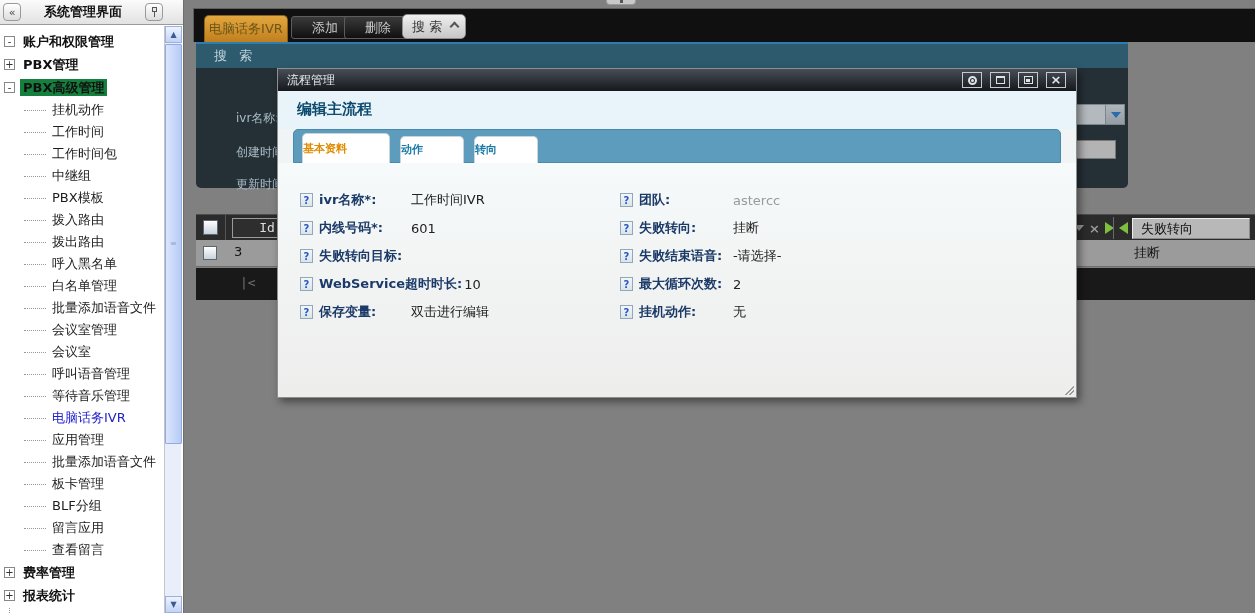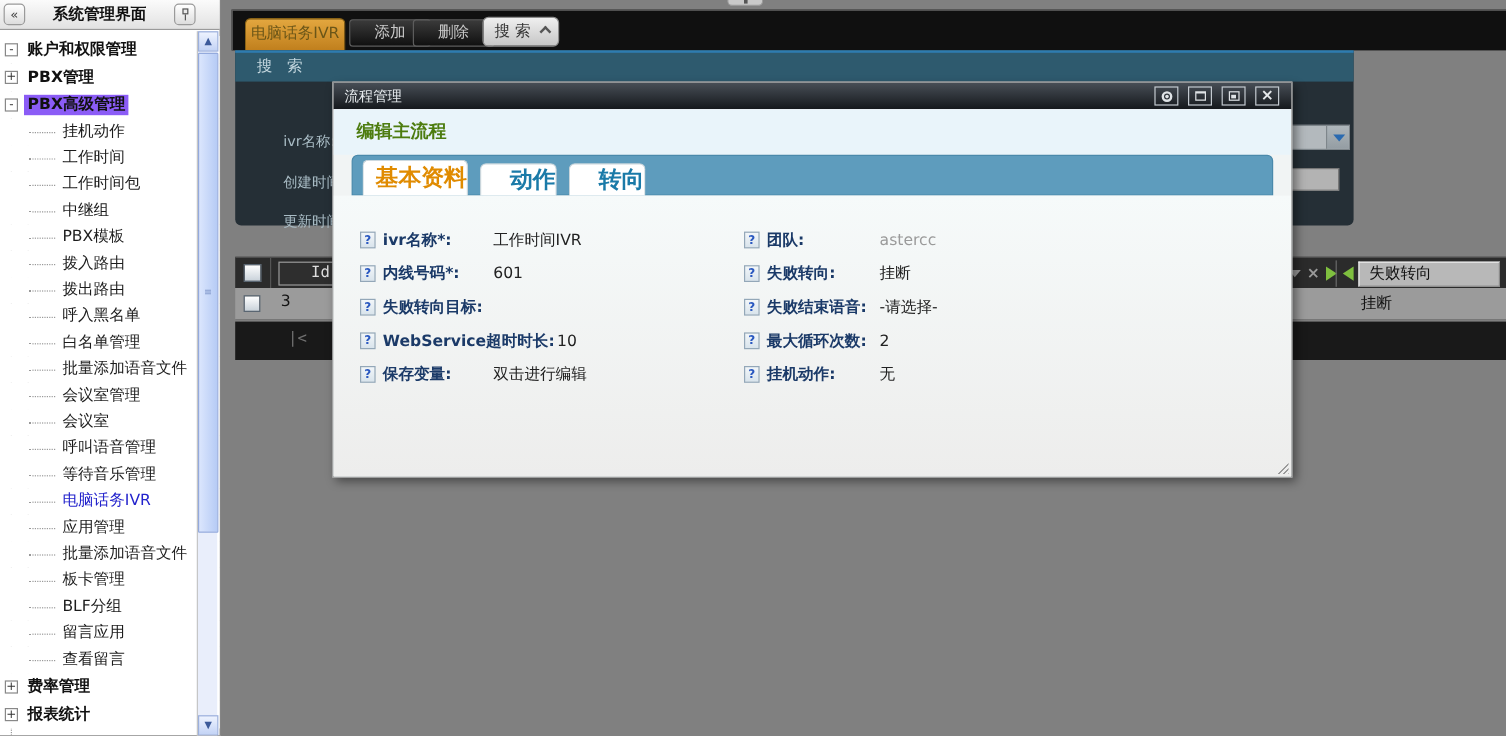--- a/index.html
+++ b/index.html
@@ -16,21 +16,21 @@
   .sb-btn.right { margin-right:20px; }
   .pin { position:relative; width:8px; height:10px; }
   .pin .head { position:absolute; left:2px; top:0; width:5px; height:5px; border:1px solid #555; background:#e8e8e8; }
   .pin .stem { position:absolute; left:4px; top:5px; width:1px; height:5px; background:#555; }
   .tree { position:relative; padding-top:5px; }
   .spine-top { position:absolute; left:9px; top:6px; height:594px; border-left:1px dotted #999; }
   .spine-child { position:absolute; left:23px; top:90px; height:462px; border-left:1px dotted #999; }
   .node { position:relative; height:23px; line-height:23px; padding-left:20px; font-weight:bold; color:#111; white-space:nowrap; background:#fff; z-index:1; }
   .node .toggle { position:absolute; left:4px; top:6px; width:11px; height:11px; border:1px solid #888; background:#fff; font-size:10px; line-height:9px; text-align:center; color:#333; font-weight:normal; cursor:pointer; z-index:2; }
   .node .lbl { padding:1px 3px; cursor:pointer; }
-  .node.selected .lbl { background:#8b5cf6; }
+  .node.selected .lbl { background:#15803d; }
   .leaf { position:relative; height:22px; line-height:22px; padding-left:52px; color:#1c1c1c; white-space:nowrap; background:#fff; z-index:1; cursor:pointer; }
   .leaf::before { content:""; position:absolute; left:24px; top:11px; width:22px; border-top:1px dotted #999; }
   .leaf.active { color:#2222cc; }
   
   .sb-scroll { position:absolute; right:2px; top:26px; bottom:0; width:17px; background:#e9eefb; border-left:1px solid #c6c6c6; z-index:3; }
   .sb-scroll .up,.sb-scroll .down { position:absolute; left:0; width:17px; height:17px; background:linear-gradient(#eef3ff,#c3d3f5); border:1px solid #9cb0dd; color:#3c5a9a; font-size:8px; text-align:center; line-height:15px; cursor:pointer; }
   .sb-scroll .up { top:0; }
   .sb-scroll .down { bottom:0; }
   .sb-scroll .thumb { position:absolute; left:0; top:18px; width:17px; height:400px; background:linear-gradient(90deg,#dbe6fd,#b6cbf5); border:1px solid #94aadd; border-radius:1px; cursor:pointer; }
   .sb-scroll .grip { position:absolute; left:4px; top:50%; margin-top:-4px; font-size:8px; color:#8aa0d0; line-height:8px; }
@@ -84,23 +84,23 @@
   .dlg-tools { position:absolute; right:10px; top:3px; display:flex; gap:8px; }
   .tool { width:20px; height:16px; border:1px solid #c4cad0; display:flex; align-items:center; justify-content:center; cursor:pointer; background:transparent; }
   .ic-collapse { width:9px; height:9px; border:2px solid #dfe3e6; border-radius:50%; position:relative; }
   .ic-collapse::after { content:""; position:absolute; left:1px; top:1px; width:3px; height:3px; background:#dfe3e6; border-radius:50%; }
   .ic-max { width:9px; height:8px; border:1px solid #dfe3e6; border-top-width:2px; }
   .ic-min { width:9px; height:8px; border:1px solid #dfe3e6; position:relative; }
   .ic-min::after { content:""; position:absolute; left:1px; top:2px; width:4px; height:3px; background:#dfe3e6; }
   .ic-close { color:#e6e9eb; font-size:13px; font-weight:bold; line-height:12px; }
   .dlg-body { position:absolute; left:0; top:22px; right:0; bottom:0; background:#f1f4f4; overflow:hidden; }
   .dlg-headstrip { position:absolute; left:0; top:0; right:0; height:38px; background:#e9f4fa; }
-  .dlg-heading { position:absolute; left:19px; top:9px; font-size:15px; font-weight:bold; color:#4d7c0f; }
+  .dlg-heading { position:absolute; left:19px; top:9px; font-size:15px; font-weight:bold; color:#0c4a6e; }
   .tabstrip { position:absolute; left:15px; top:38px; right:15px; height:34px; background:#5e9cbd; border:1px solid #4a89ab; border-radius:5px 5px 0 0; }
-  .tab { position:absolute; background:#ffffff; border:1px solid #c9d5db; border-bottom:none; border-radius:5px 5px 0 0; font-weight:bold; font-size:19px; text-align:right; cursor:pointer; }
+  .tab { position:absolute; background:#ffffff; border:1px solid #c9d5db; border-bottom:none; border-radius:5px 5px 0 0; font-weight:bold; font-size:11px; text-align:left; cursor:pointer; }
   .tab.active { left:8px; top:3px; width:88px; height:30px; line-height:29px; color:#e08b00; }
   .tab.t2 { left:106px; top:6px; width:64px; height:27px; line-height:26px; color:#1a7aa8; }
   .tab.t3 { left:180px; top:6px; width:64px; height:27px; line-height:26px; color:#1a7aa8; }
   .form-area { position:absolute; left:0; top:72px; right:0; bottom:0; background:linear-gradient(#f6fafa,#ededec); }
   .frm-row { position:absolute; height:22px; display:flex; align-items:center; }
   .col-l { left:22px; }
   .col-r { left:342px; }
   .r0 { top:26px; } .r1 { top:54px; } .r2 { top:82px; } .r3 { top:110px; } .r4 { top:138px; }
   .help { width:13px; height:14px; background:linear-gradient(#f2f6f9,#d9e4ec); border:1px solid #93a7b8; color:#2b59c0; font-size:10px; font-weight:bold; text-align:center; line-height:13px; margin-right:6px; flex:none; cursor:pointer; }
   .flabel { font-weight:bold; color:#1b3a68; font-size:13px; min-width:90px; white-space:nowrap; }

